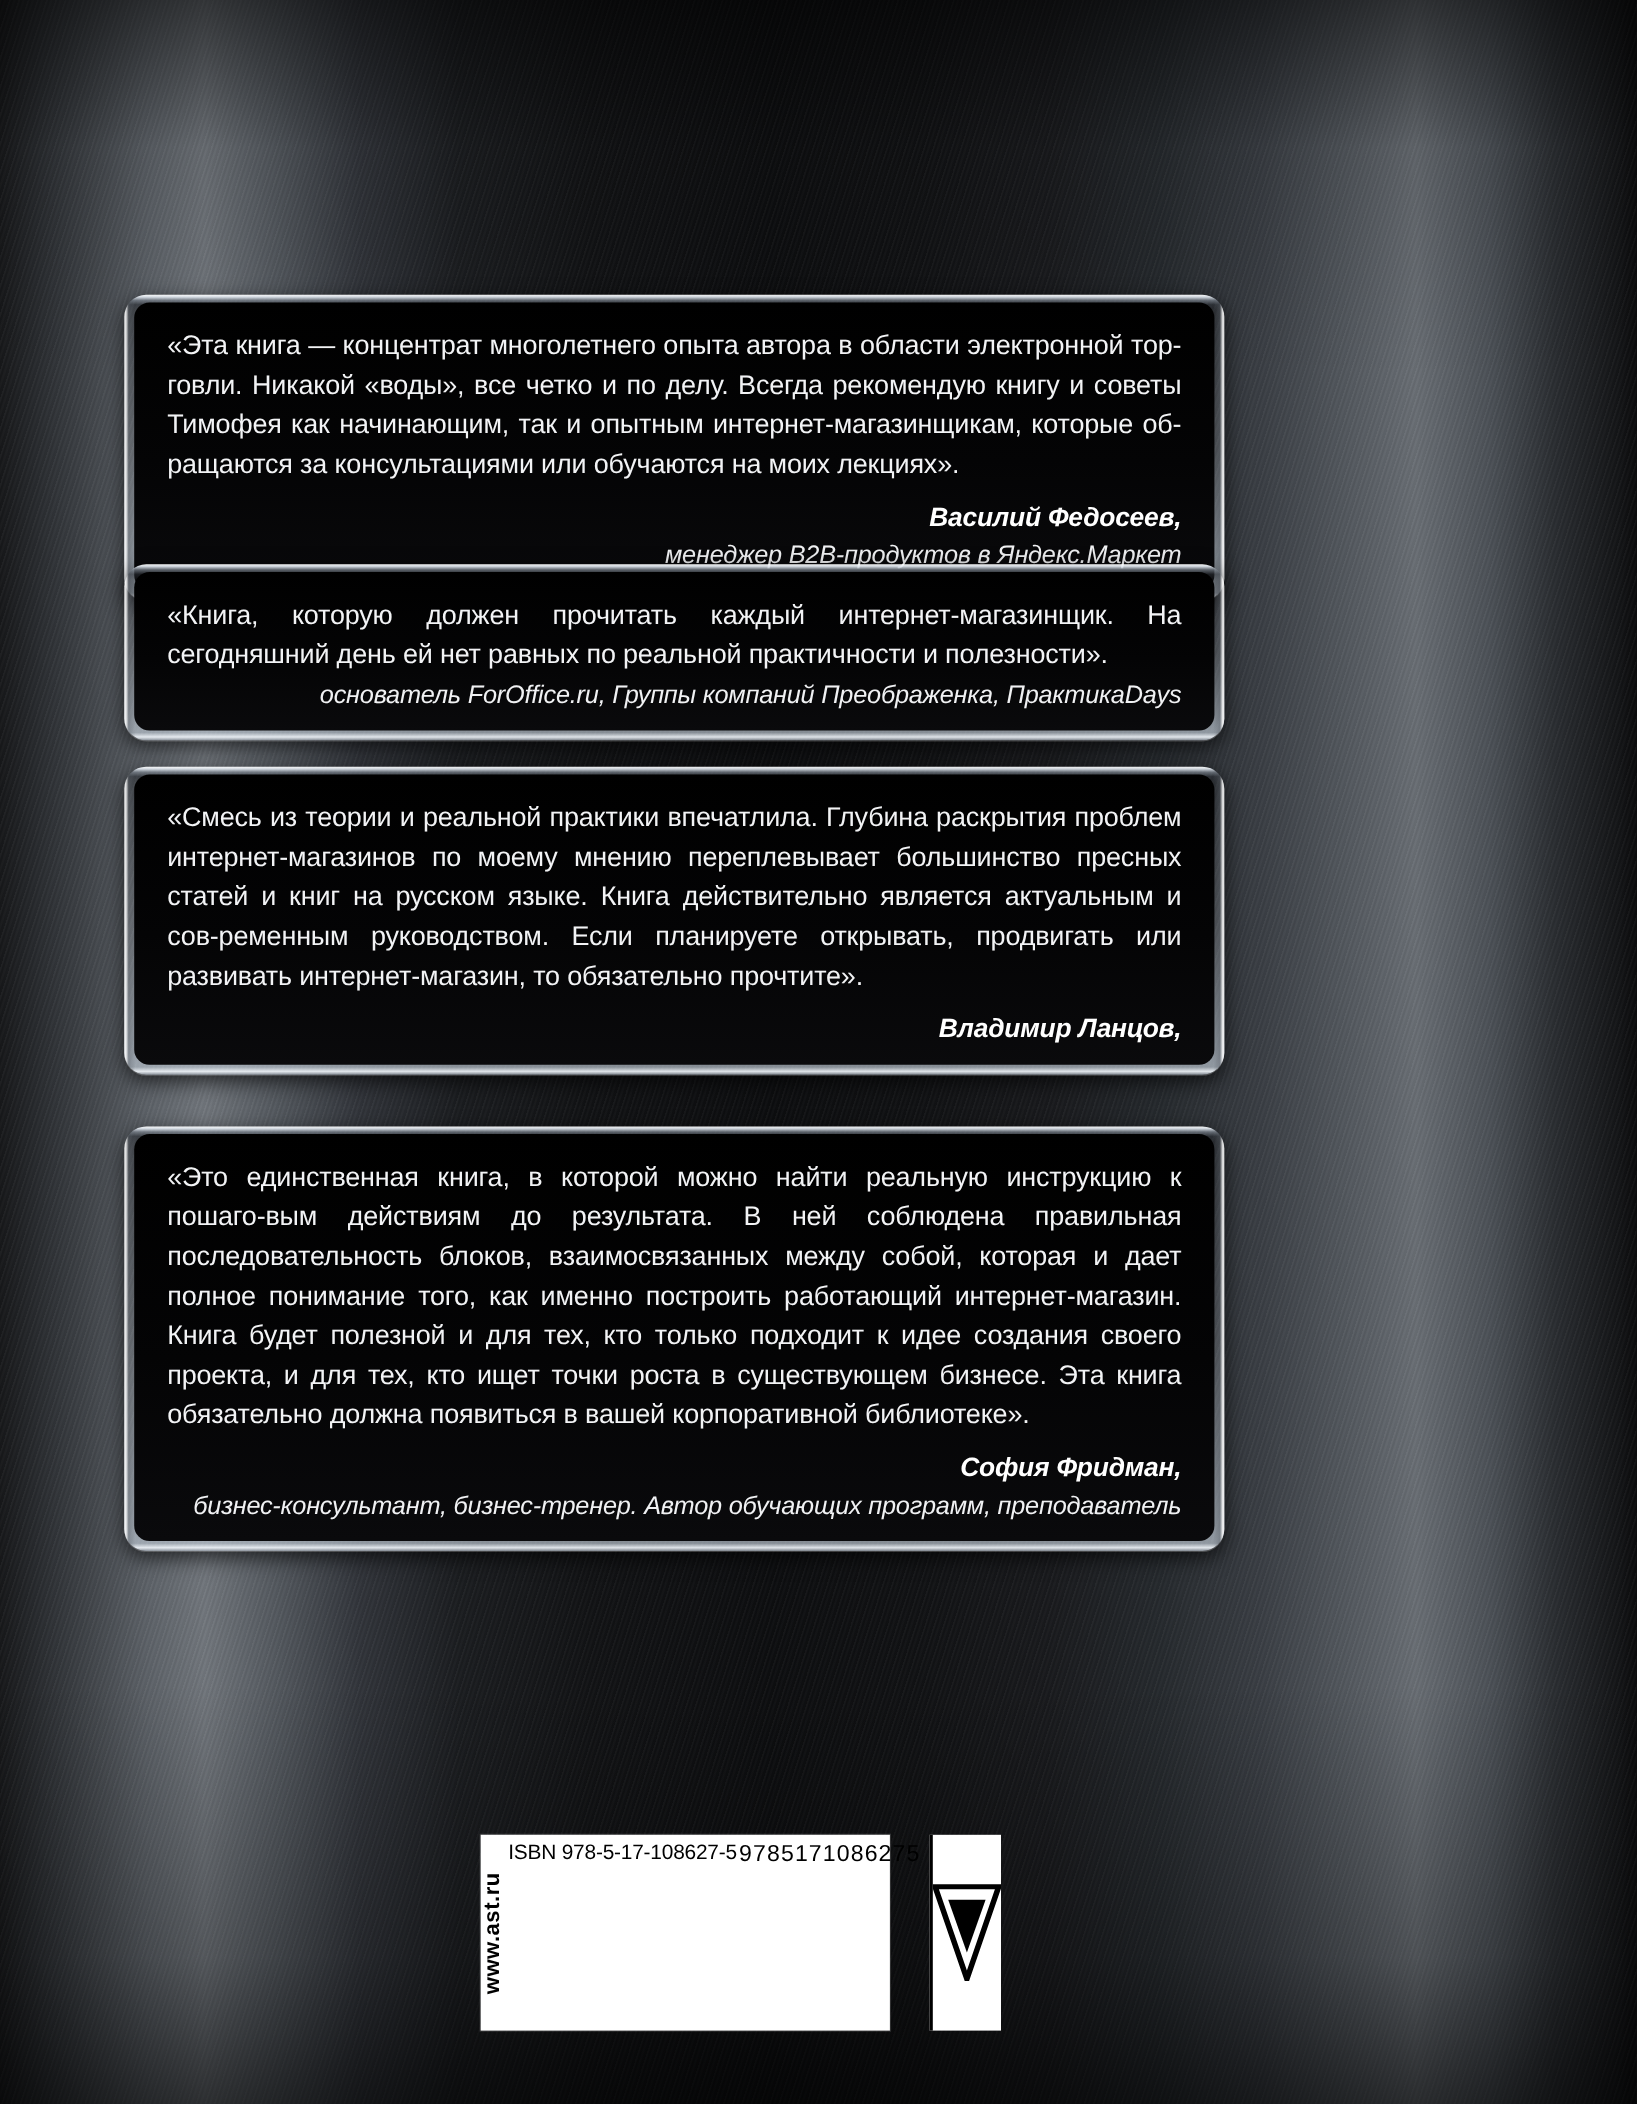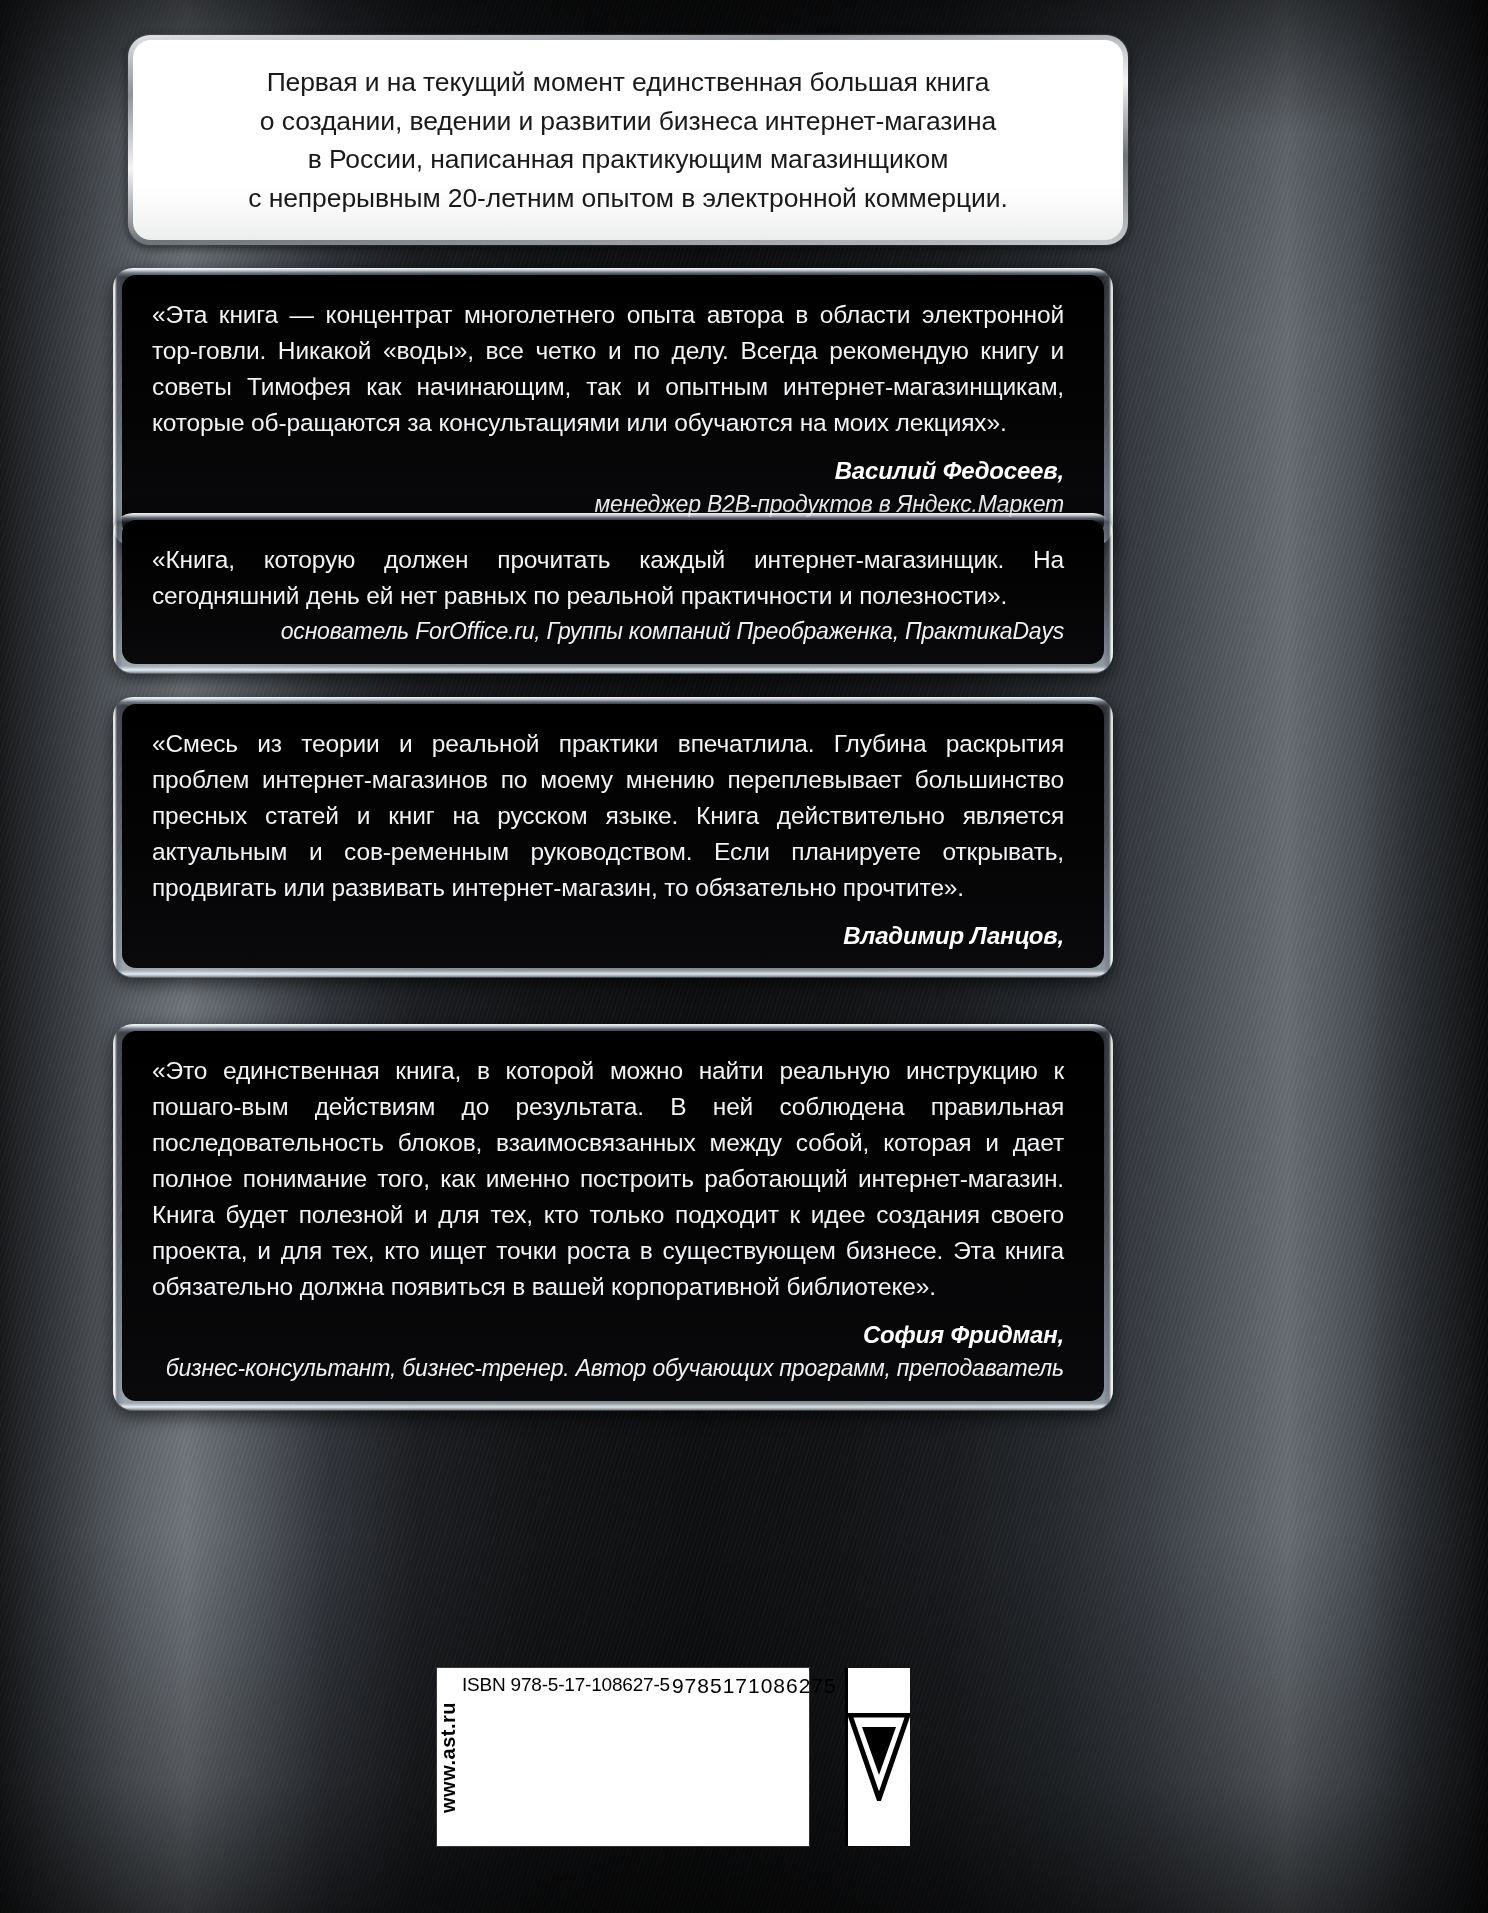--- a/index.html
+++ b/index.html
@@ -119,21 +119,21 @@
        rgba(255,255,255,0) 10px,
        rgba(255,255,255,0) calc(100% - 10px),
        rgba(90,96,104,.4) calc(100% - 4px),
        rgba(255,255,255,.85) calc(100% - 1.5px), rgba(255,255,255,.85) 100%);
     pointer-events:none;
   }
   .q-inner{
     position:relative; z-index:2;
     border-radius:14px;
     background:linear-gradient(180deg,#000000 0%,#040405 55%,#0a0a0c 100%);
-    padding:22px 40px 16px 30px;
+    padding:22px 30px 16px 30px;
   }
   .q-text{
     color:#f2f3f5;
     font-size:24.5px;
     line-height:36px;
     text-align:justify;
     text-justify:inter-word;
     letter-spacing:-.15px;
     white-space:pre-line;
   }
@@ -217,28 +217,20 @@
     border-left:3px solid #000;
     background:#fff;
   }
   #logo-box svg{ display:block; }
 </style>
 </head>
 <body>
 
 <div id="cover">
 
-  <div id="promo-wrap">
-    <div id="promo">
-      <p>Первая и на текущий момент единственная большая книга
-о создании, ведении и развитии бизнеса интернет-магазина
-в России, написанная практикующим магазинщиком
-с непрерывным 20-летним опытом в электронной коммерции.</p>
-    </div>
-  </div>
 
   <div class="q-frame" id="q1">
     <div class="q-inner">
       <div class="q-text">«Эта книга — концентрат многолетнего опыта автора в области электронной тор-говли. Никакой «воды», все четко и по делу. Всегда рекомендую книгу и советы Тимофея как начинающим, так и опытным интернет-магазинщикам, которые об-ращаются за консультациями или обучаются на моих лекциях».</div>
       <div class="q-author">Василий Федосеев,</div>
       <div class="q-role">менеджер B2B-продуктов в Яндекс.Маркет</div>
     </div>
   </div>
 
   <div class="q-frame" id="q2">

